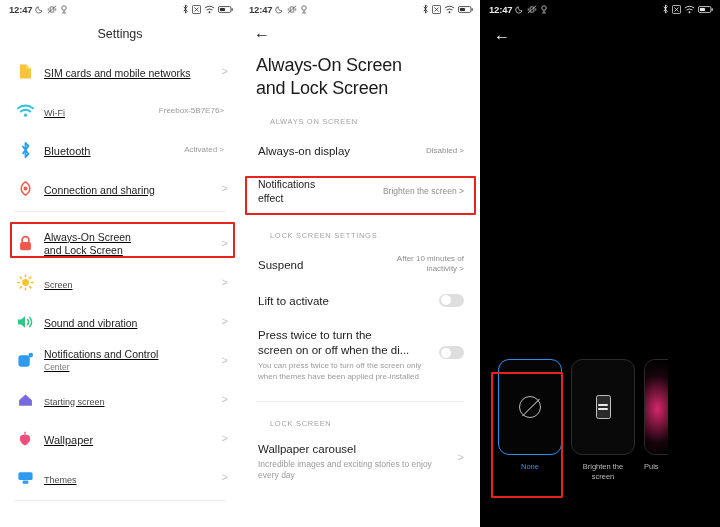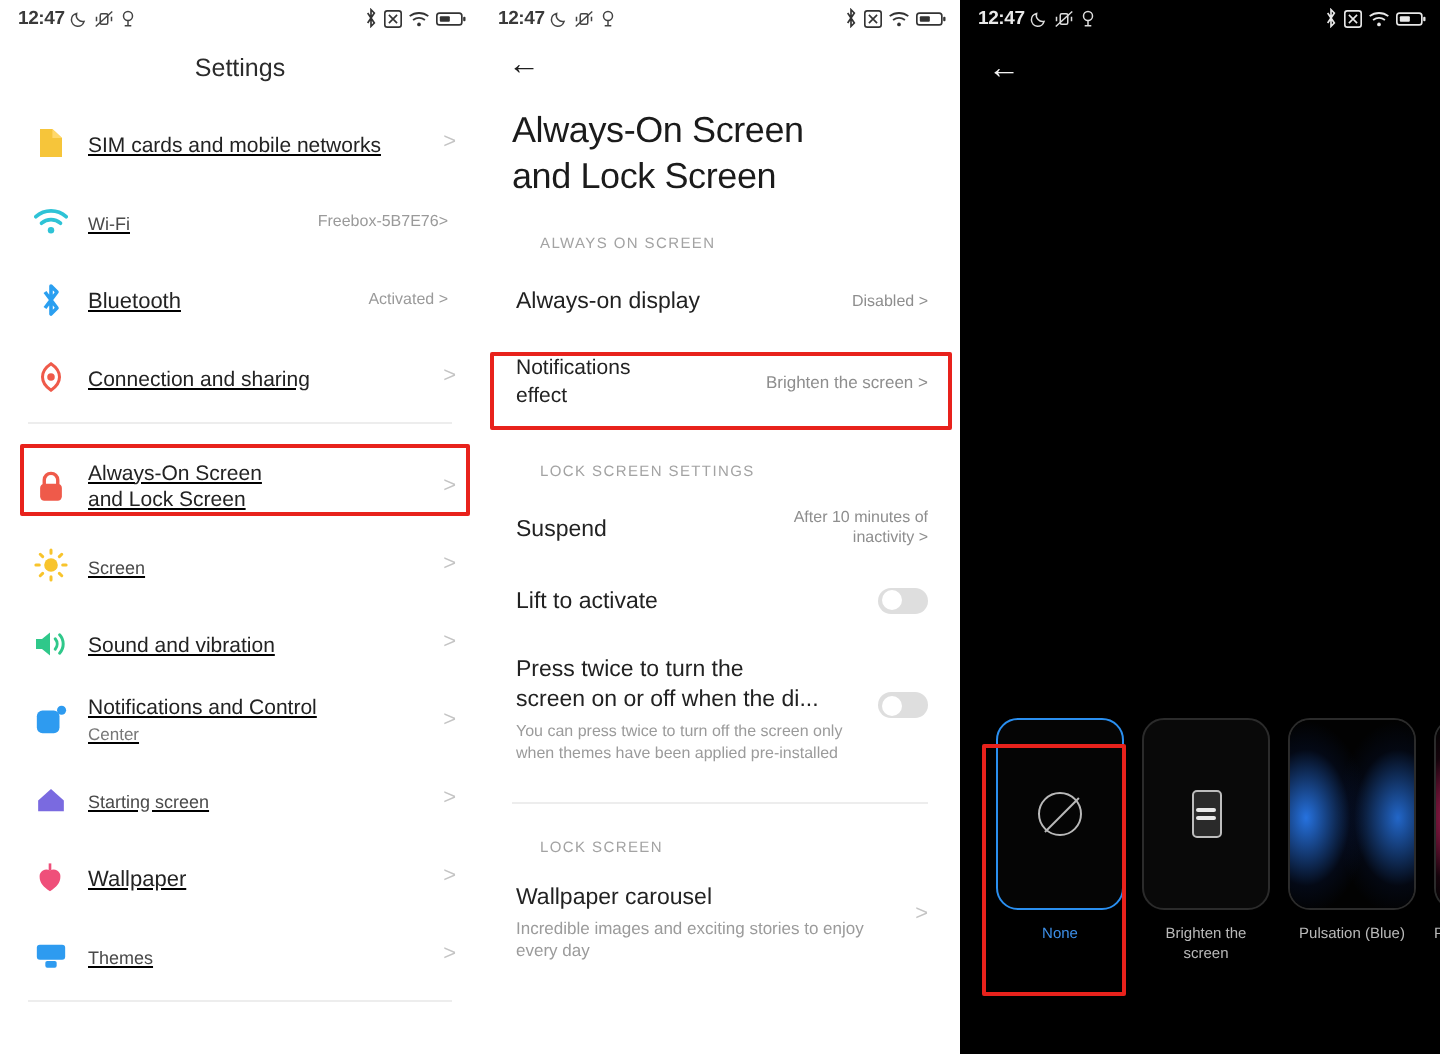--- a/index.html
+++ b/index.html
@@ -529,26 +529,20 @@
               <i></i>
               <i></i>
             </span>
         </div>
         <div class="thumb-lbl">
           <div>Brighten the</div>
           <div>screen</div>
         </div>
       </div>
 
-      <div class="thumb">
-        <div class="thumb-card">
-          <span class="glow-blue"></span>
-        </div>
-        <div class="thumb-lbl nowrap">Pulsation (Blue)</div>
-      </div>
 
       <div class="thumb partial">
         <div class="thumb-card">
           <span class="glow-red"></span>
         </div>
         <div class="thumb-lbl nowrap" style="text-align:left;">Puls</div>
       </div>
 
     </div>
 

